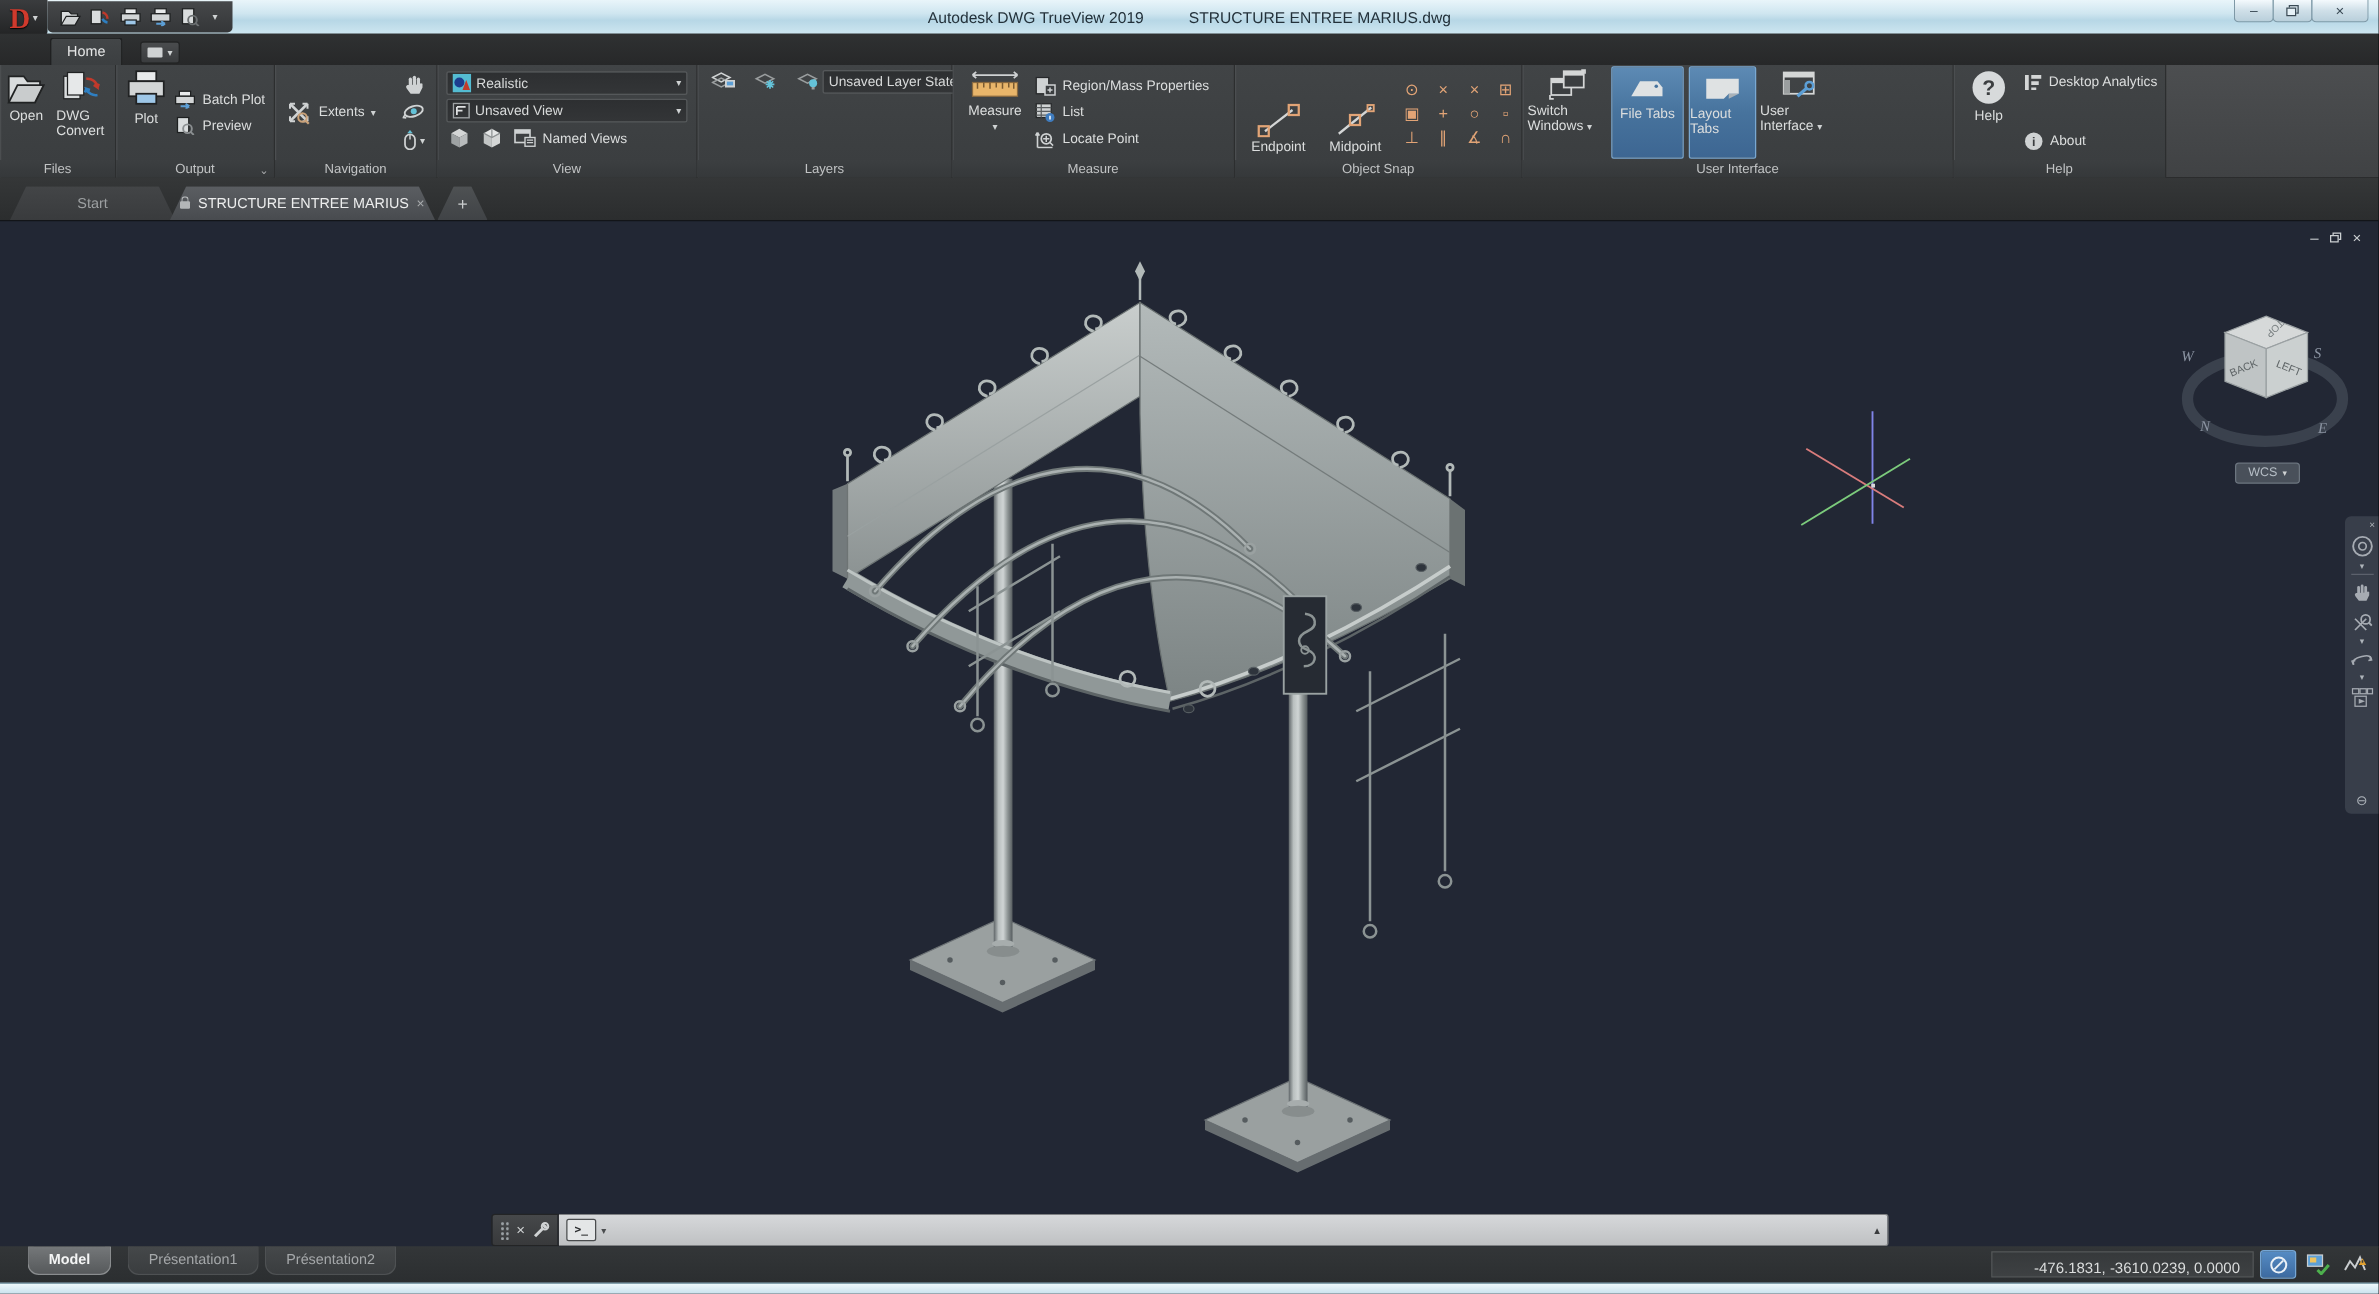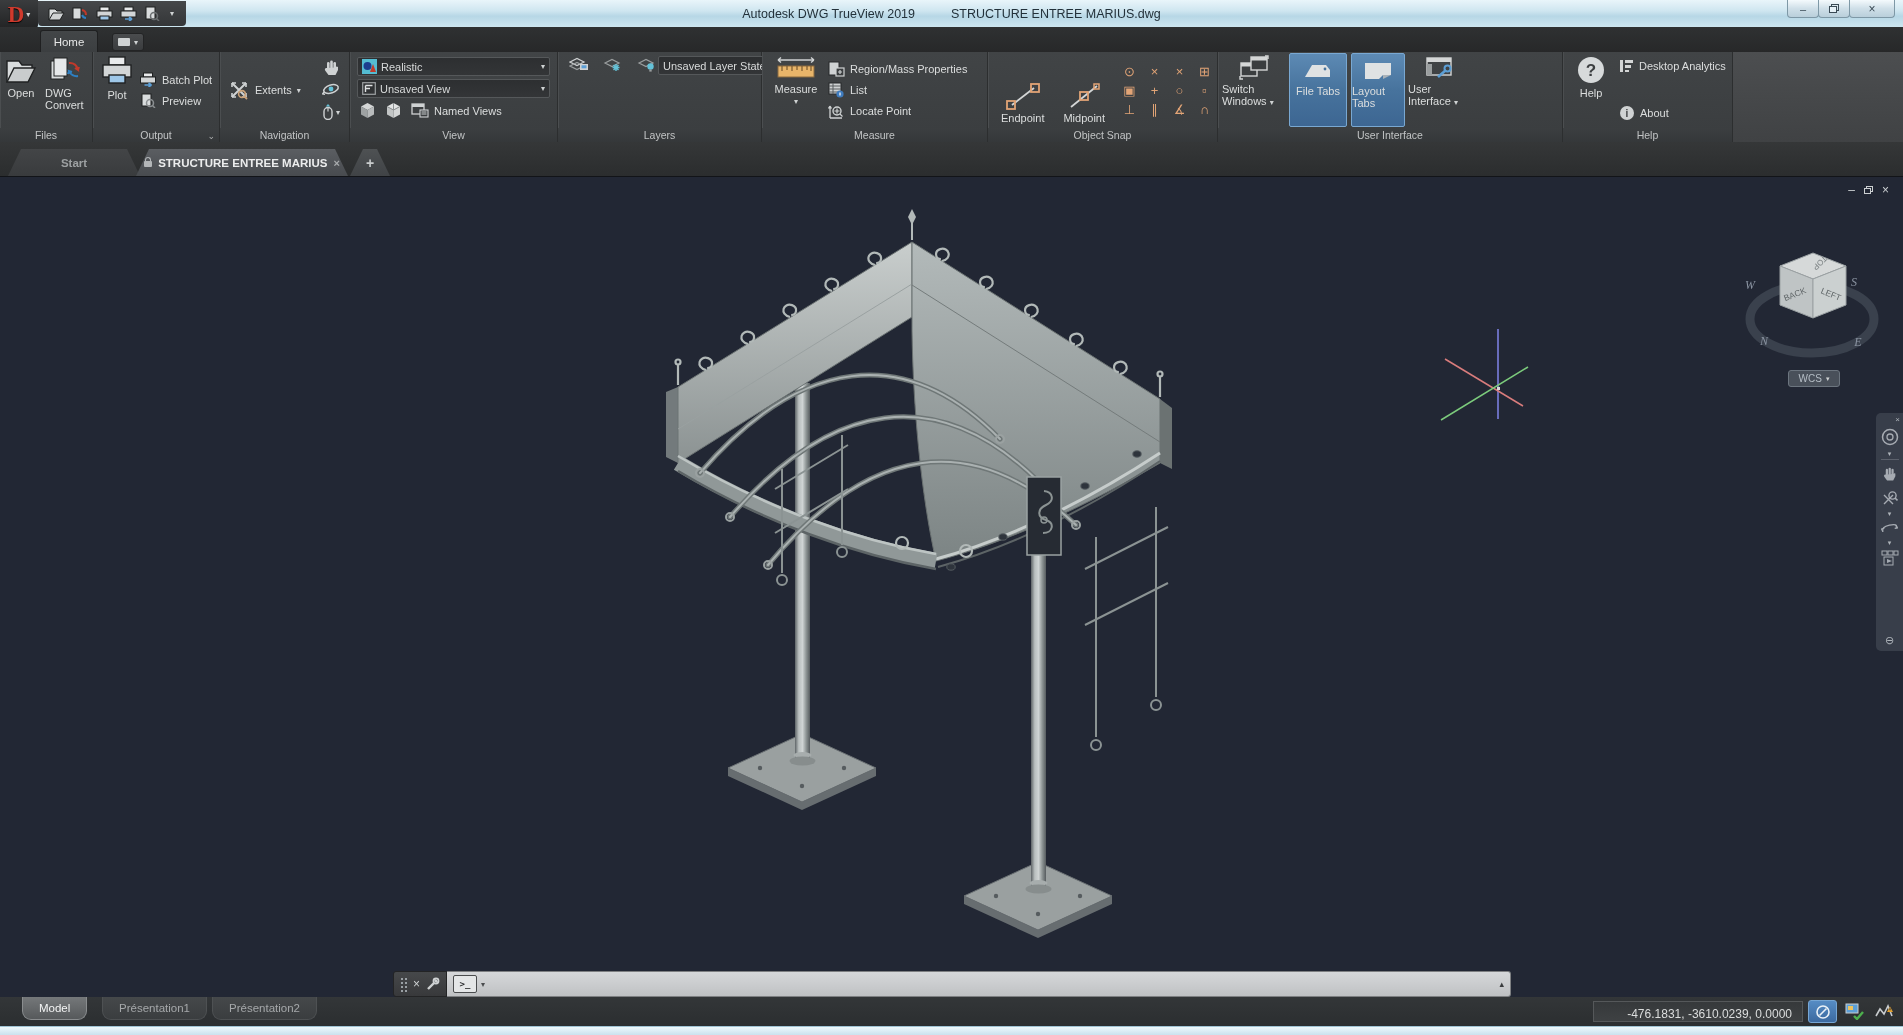--- a/index.html
+++ b/index.html
@@ -50,21 +50,21 @@
   .dd{font-size:8px;color:#cfd2d3;}
   .dropfield{display:flex;align-items:center;gap:4px;height:19px;background:linear-gradient(#2d2f31,#333537);
     border:1px solid #55585a;border-radius:2px;padding:0 4px;font-size:11px;color:#d8dada;box-sizing:border-box;}
   .dropfield .fl{flex:1;overflow:hidden;white-space:nowrap;}
   .snapgrid{display:grid;grid-template-columns:repeat(4,25px);grid-auto-rows:19px;align-content:center;margin-left:2px;}
   .snapbtn{display:flex;align-items:center;justify-content:center;color:#e2a476;font-size:13px;cursor:default;}
   .swatch{width:14px;height:11px;background:#060606;border:1px solid #7a7d7f;}
   svg{display:block;}
 
   
-  #filetabs{position:absolute;left:0;top:142px;width:1903px;height:34px;background:linear-gradient(#353738,#2b2d2e);font-weight:bold;}
+  #filetabs{position:absolute;left:0;top:142px;width:1903px;height:34px;background:linear-gradient(#353738,#2b2d2e);}
   .ftab{position:absolute;bottom:0;height:27px;display:flex;align-items:center;justify-content:center;gap:6px;
     font-size:11.5px;clip-path:polygon(13px 0,calc(100% - 13px) 0,100% 100%,0 100%);cursor:default;}
   .ftab.start{left:8px;width:132px;background:linear-gradient(#434547,#393b3d);color:#9da0a2;}
   .ftab.active{left:136px;width:212px;background:linear-gradient(#5b5e62,#484b4f);color:#eceded;}
   .ftab.plus{left:350px;width:40px;background:linear-gradient(#4e5153,#404346);color:#c9cccd;font-size:14px;}
   .ftab .x{color:#a9acae;font-size:11px;}
   .ic-lock{position:relative;width:8px;height:6px;background:#b3b6b8;border-radius:1px;display:inline-block;margin-top:3px;}
   .ic-lock:before{content:"";position:absolute;left:1px;top:-4px;width:4px;height:4px;border:1.5px solid #b3b6b8;border-bottom:none;border-radius:3px 3px 0 0;}
 
   
@@ -95,21 +95,21 @@
   #cmd-prompt{width:22px;height:16px;border:1px solid #4a4c4e;border-radius:2px;background:#e4e6e7;
     display:flex;align-items:center;justify-content:center;font-size:9px;font-weight:bold;color:#2c2e30;font-family:"DejaVu Sans Mono",monospace;}
   #cmd-field .ddk{color:#4a4c4e;font-size:8px;}
   #cmd-input{flex:1;height:100%;}
   #cmd-up{color:#3a3c3e;font-size:9px;}
 
   
   #statusbar{position:absolute;left:0;top:997px;width:1903px;height:29px;background:linear-gradient(#333638,#2b2e30);}
   .ltab{position:absolute;top:0;height:22px;display:flex;align-items:center;justify-content:center;
     font-size:11.5px;border-radius:0 0 9px 9px;padding:0 16px;cursor:default;}
-  .ltab.model{left:22px;background:linear-gradient(#75787a,#56595b);border:1px solid #8a8d8f;border-top:none;color:#f4f5f5;font-weight:normal;}
+  .ltab.model{left:22px;background:linear-gradient(#75787a,#56595b);border:1px solid #8a8d8f;border-top:none;color:#f4f5f5;font-weight:bold;}
   .ltab.p1{left:102px;color:#a5a8aa;background:linear-gradient(#45484a,#3a3d3f);border:1px solid #505активируй354;border-top:none;}
   .ltab.p1,.ltab.p2{border:1px solid #4e5153;border-top:none;background:linear-gradient(#45484a,#3a3d3f);color:#a5a8aa;}
   .ltab.p2{left:212px;}
   #status-right{position:absolute;right:6px;top:3px;display:flex;align-items:center;gap:5px;}
   #coordbox{width:210px;height:21px;background:linear-gradient(#36393b,#3e4143);border:1px solid #55585a;
     display:flex;align-items:flex-end;justify-content:flex-end;padding-right:10px;font-size:12px;color:#dbdddd;box-sizing:border-box;}
   .stbtn{height:21px;display:flex;align-items:center;justify-content:center;border-radius:3px;}
   .stbtn.iso{width:27px;background:linear-gradient(#568cc4,#3c6aa0);border:1px solid #76a6d4;}
   .stbtn.plain{width:25px;}
 

